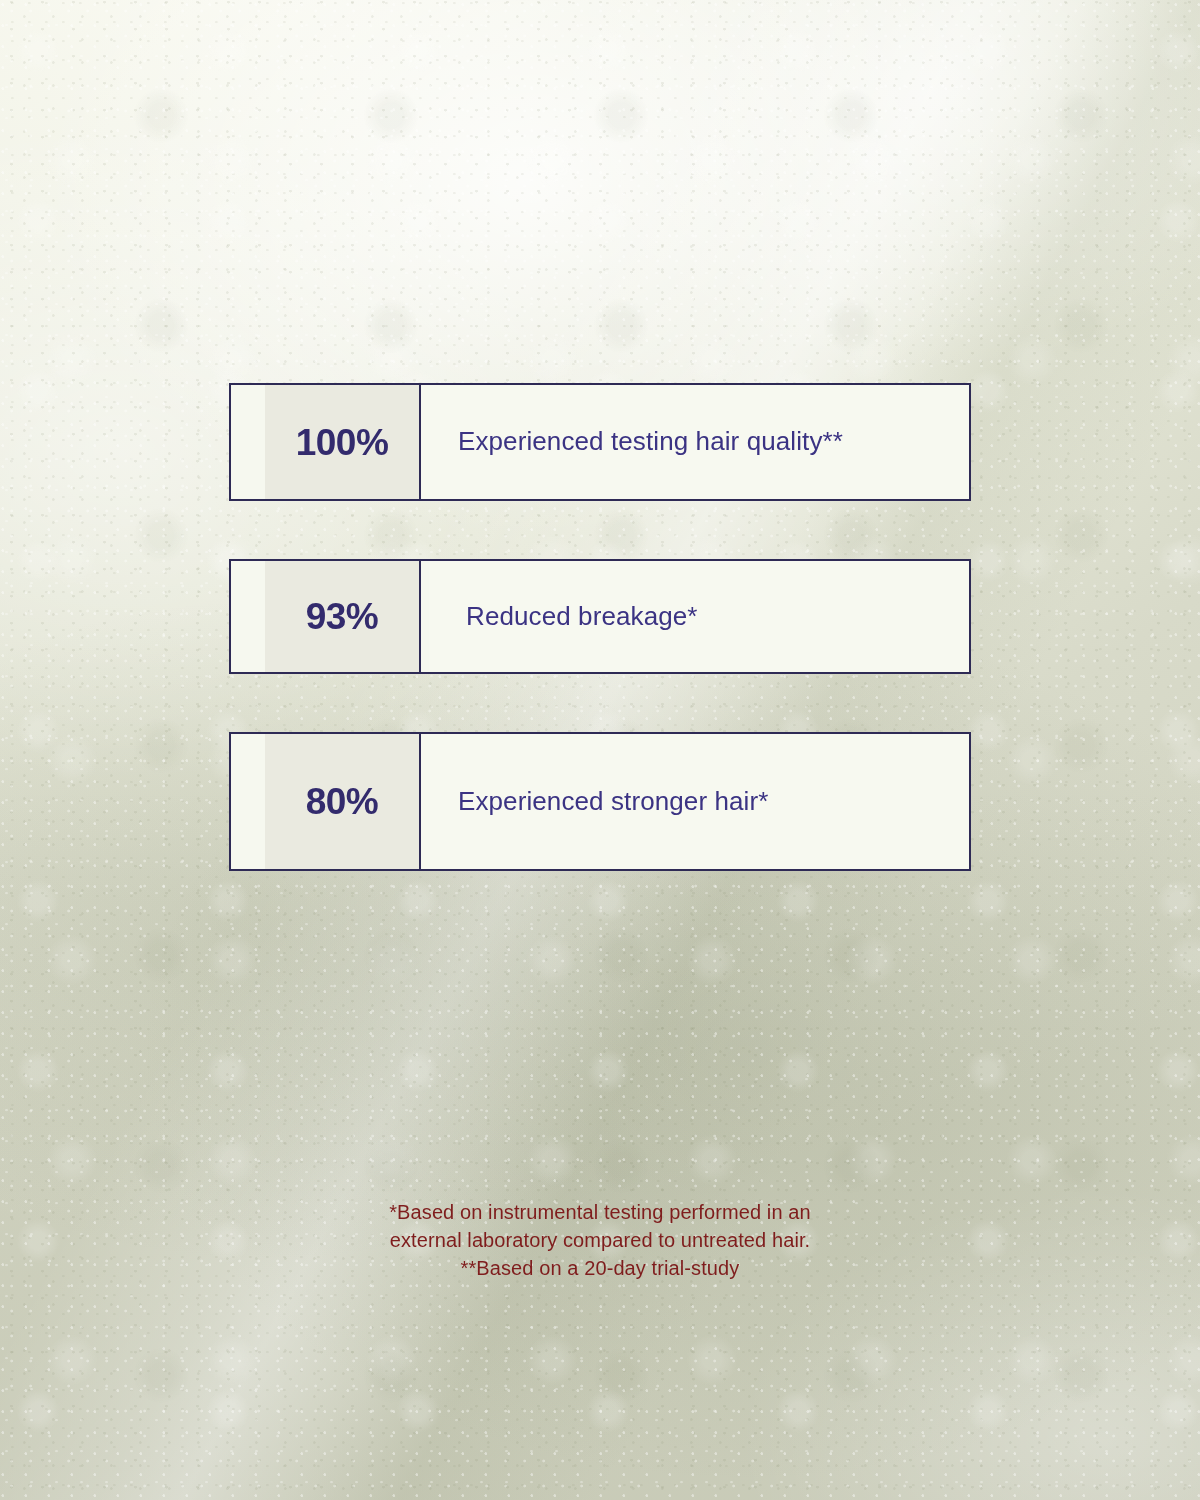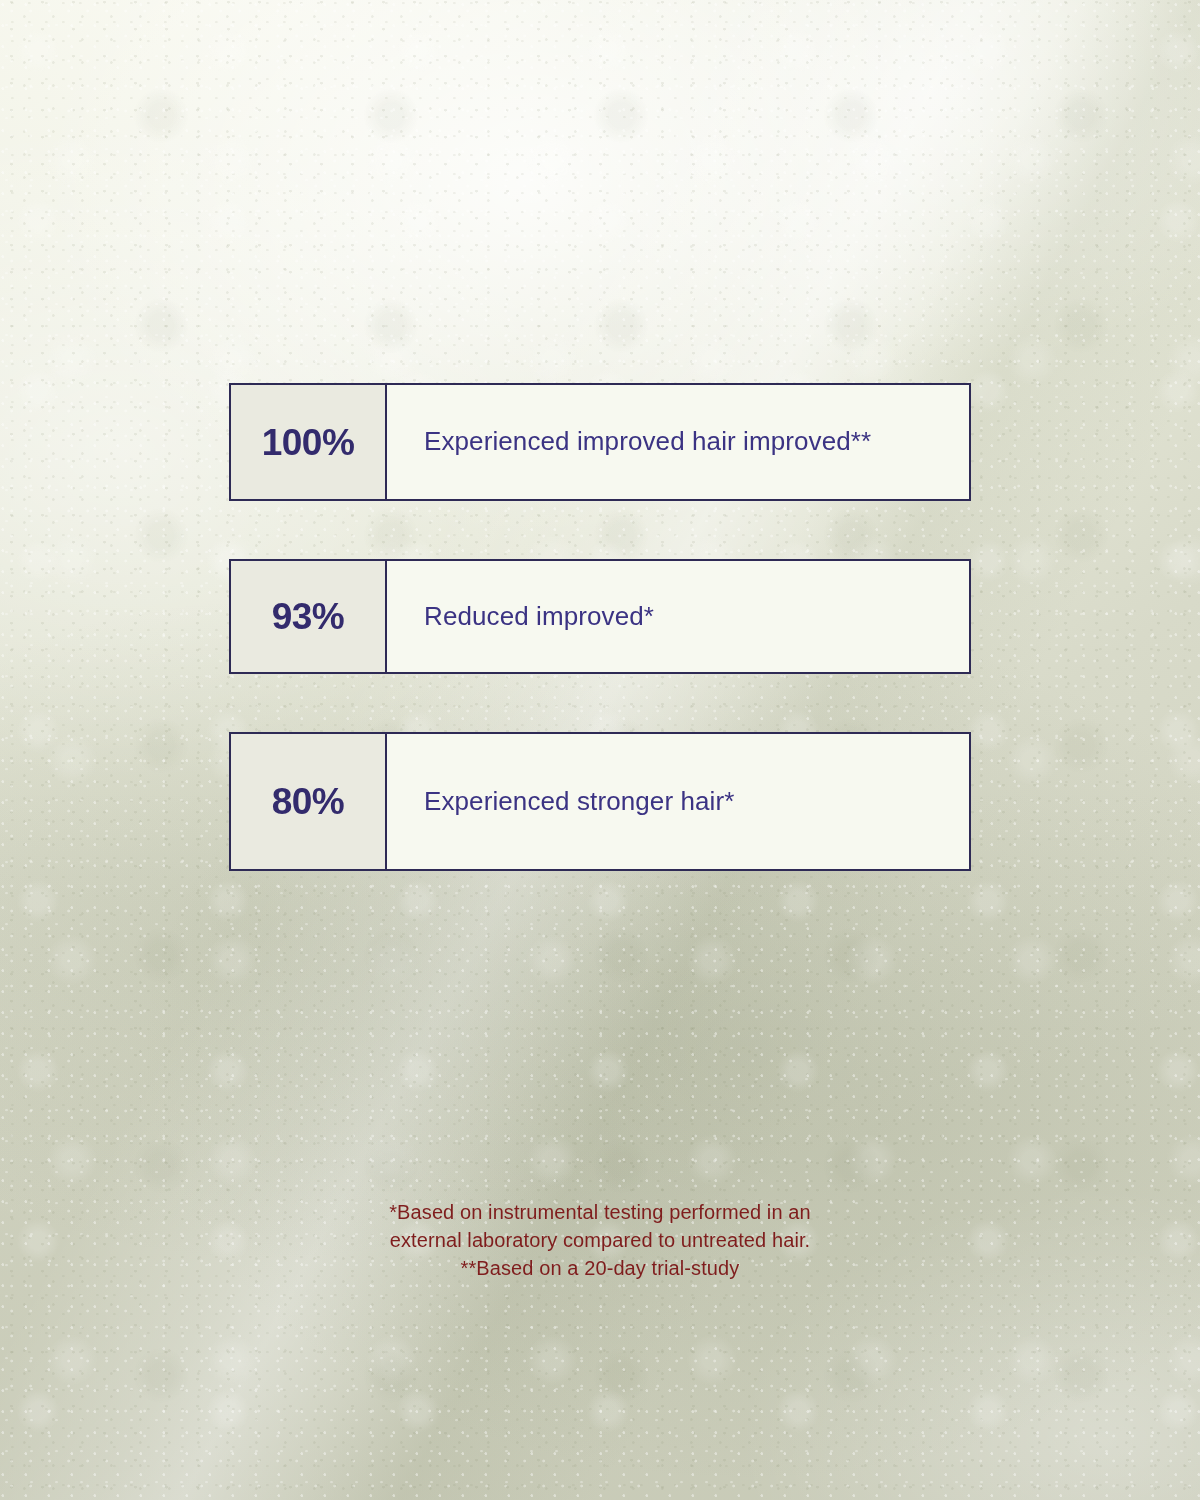--- a/index.html
+++ b/index.html
@@ -94,20 +94,21 @@
     top: 383px;
     width: 742px;
   }
 
   .stat-row {
     display: flex;
     align-items: stretch;
     border: 2px solid #2e2a55;
     background: #f6f8ef;
     box-sizing: border-box;
+    padding-left: 34px;
   }
   .stat-row + .stat-row { margin-top: 58px; }
 
   .stat-value-cell {
     width: 156px;
     flex: 0 0 156px;
     background: #eaeae0;
     border-right: 2px solid #2e2a55;
     display: flex;
     align-items: center;
@@ -134,21 +135,21 @@
 
   .stat-label {
     font-size: 26px;
     font-weight: 400;
     color: #3b3383;
     line-height: 1.2;
     letter-spacing: 0.1px;
   }
 
   .row-100 { height: 118px; }
-  .row-93  { height: 115px; }
+  .row-93  { height: 115px; gap: 8px; }
   .row-80  { height: 139px; }
 
   
   .footnote {
     position: absolute;
     left: 0;
     top: 1198px;
     width: 1200px;
     text-align: center;
     color: #7f1d1d;
@@ -170,30 +171,30 @@
   <div class="bg-layer bg-mottle"></div>
   <div class="bg-layer bg-grain"></div>
 
   <div class="stats">
 
     <div class="stat-row row-100">
       <div class="stat-value-cell">
         <span class="stat-value">100%</span>
       </div>
       <div class="stat-label-cell">
-        <span class="stat-label">Experienced improved hair improved**</span>
+        <span class="stat-label">Experienced testing hair quality**</span>
       </div>
     </div>
 
     <div class="stat-row row-93">
       <div class="stat-value-cell">
         <span class="stat-value">93%</span>
       </div>
       <div class="stat-label-cell">
-        <span class="stat-label">Reduced improved*</span>
+        <span class="stat-label">Reduced breakage*</span>
       </div>
     </div>
 
     <div class="stat-row row-80">
       <div class="stat-value-cell">
         <span class="stat-value">80%</span>
       </div>
       <div class="stat-label-cell">
         <span class="stat-label">Experienced stronger hair*</span>
       </div>

